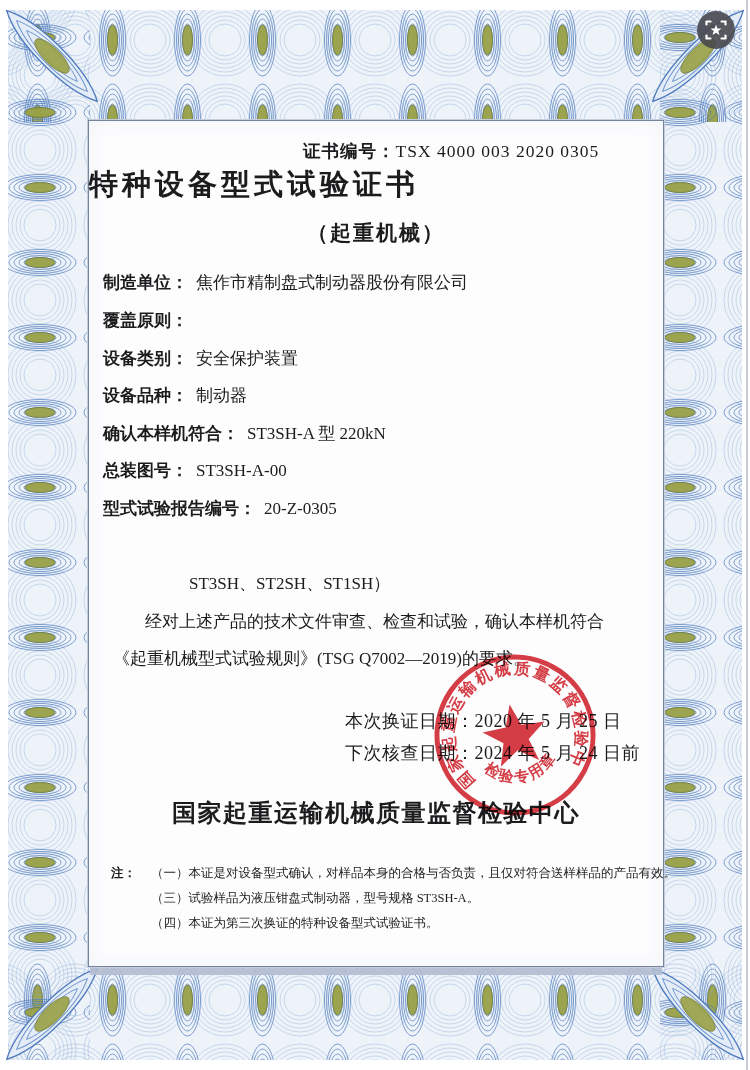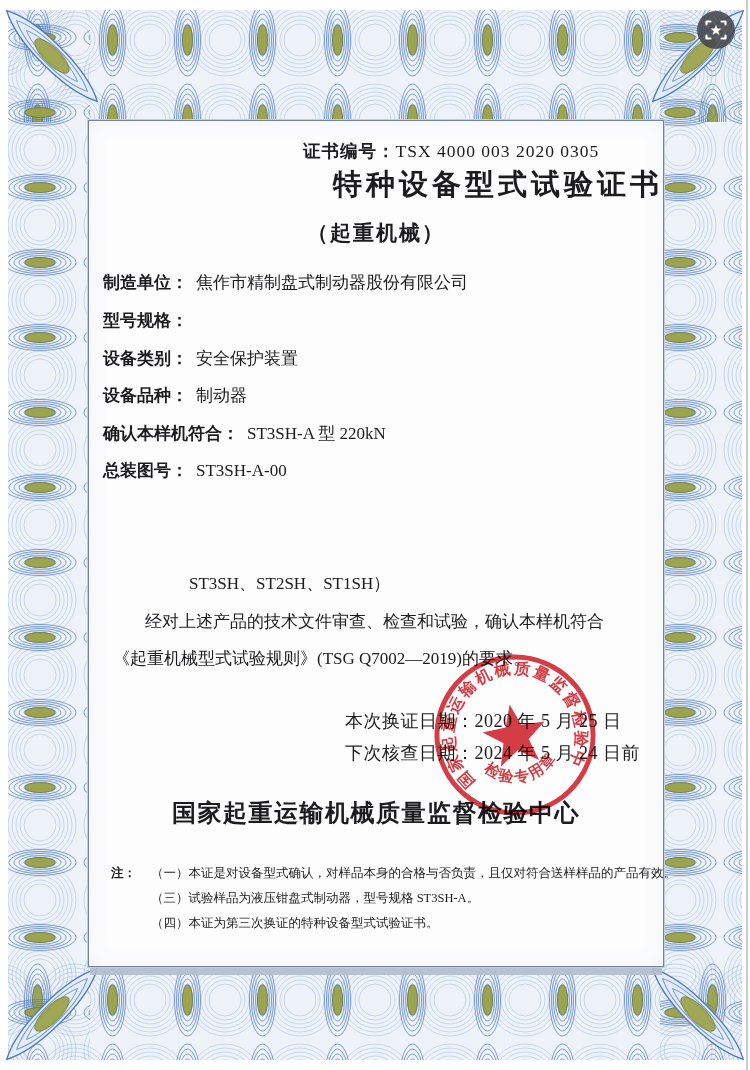--- a/index.html
+++ b/index.html
@@ -7,21 +7,21 @@
        font-family:"Liberation Serif","DejaVu Serif",serif;color:#1c1c1e;}
   .stage{position:absolute;inset:0;}
   svg.border-art{position:absolute;left:0;top:0;z-index:0;}
   
   .panel{position:absolute;left:88px;top:120px;width:574px;height:845px;z-index:1;
          background:#fdfdfe;border:1px solid #77839c;
          box-shadow:0 0 0 1px #c5cdda, inset 0 0 22px rgba(90,110,150,.07);}
   .abs{position:absolute;}
   .cert-no{left:214px;top:18px;font-size:17.5px;letter-spacing:1px;white-space:nowrap;}
   .cert-no .lbl{font-weight:bold;}
-  .title{left:0;right:0;top:44px;text-align:right;font-family:"Liberation Sans","DejaVu Sans",sans-serif;
+  .title{left:0;right:0;top:44px;text-align:left;font-family:"Liberation Sans","DejaVu Sans",sans-serif;
          font-weight:bold;font-size:29px;letter-spacing:4px;}
   .subtitle{left:0;right:0;top:98px;text-align:center;font-family:"Liberation Sans","DejaVu Sans",sans-serif;
          font-weight:bold;font-size:21px;letter-spacing:2px;}
   .row{left:14px;right:6px;display:flex;align-items:center;font-size:17px;white-space:nowrap;}
   .row .label{font-family:"Liberation Sans","DejaVu Sans",sans-serif;font-weight:bold;margin-right:8px;flex:0 0 auto;}
   .row .value{font-size:17px;}
   .cov-line2{left:100px;font-size:17px;}
   .stmt1{left:56px;font-size:17px;}
   .stmt2{left:24px;font-size:17px;}
   .date-line{left:256px;font-size:18px;letter-spacing:.5px;white-space:nowrap;}
@@ -117,37 +117,41 @@
     </div>
 
     <div class="abs title">特种设备型式试验证书</div>
     <div class="abs subtitle">（起重机械）</div>
 
     <div class="abs row" style="top:150px">
       <span class="label">制造单位：</span>
       <span class="value">焦作市精制盘式制动器股份有限公司</span>
     </div>
     <div class="abs row" style="top:188px">
-      <span class="label">型号规格：</span>
+      <span class="label">覆盖原则：</span>
     </div>
     <div class="abs row" style="top:226px">
       <span class="label">设备类别：</span>
       <span class="value">安全保护装置</span>
     </div>
     <div class="abs row" style="top:263px">
       <span class="label">设备品种：</span>
       <span class="value">制动器</span>
     </div>
     <div class="abs row" style="top:301px">
       <span class="label">确认本样机符合：</span>
       <span class="value">ST3SH-A 型 220kN</span>
     </div>
     <div class="abs row" style="top:338px">
       <span class="label">总装图号：</span>
       <span class="value">ST3SH-A-00</span>
+    </div>
+    <div class="abs row" style="top:376px">
+      <span class="label">型式试验报告编号：</span>
+      <span class="value">20-Z-0305</span>
     </div>
     <div class="abs cov-line2" style="top:451px">ST3SH、ST2SH、ST1SH）</div>
 
     <div class="abs stmt1" style="top:489px">经对上述产品的技术文件审查、检查和试验，确认本样机符合</div>
     <div class="abs stmt2" style="top:526px">《起重机械型式试验规则》(TSG Q7002—2019)的要求。</div>
 
     <div class="abs date-line" style="top:588px">本次换证日期：2020 年 5 月 25 日</div>
     <div class="abs date-line" style="top:620px">下次核查日期：2024 年 5 月 24 日前</div>
 
     <div class="abs authority">国家起重运输机械质量监督检验中心</div>

